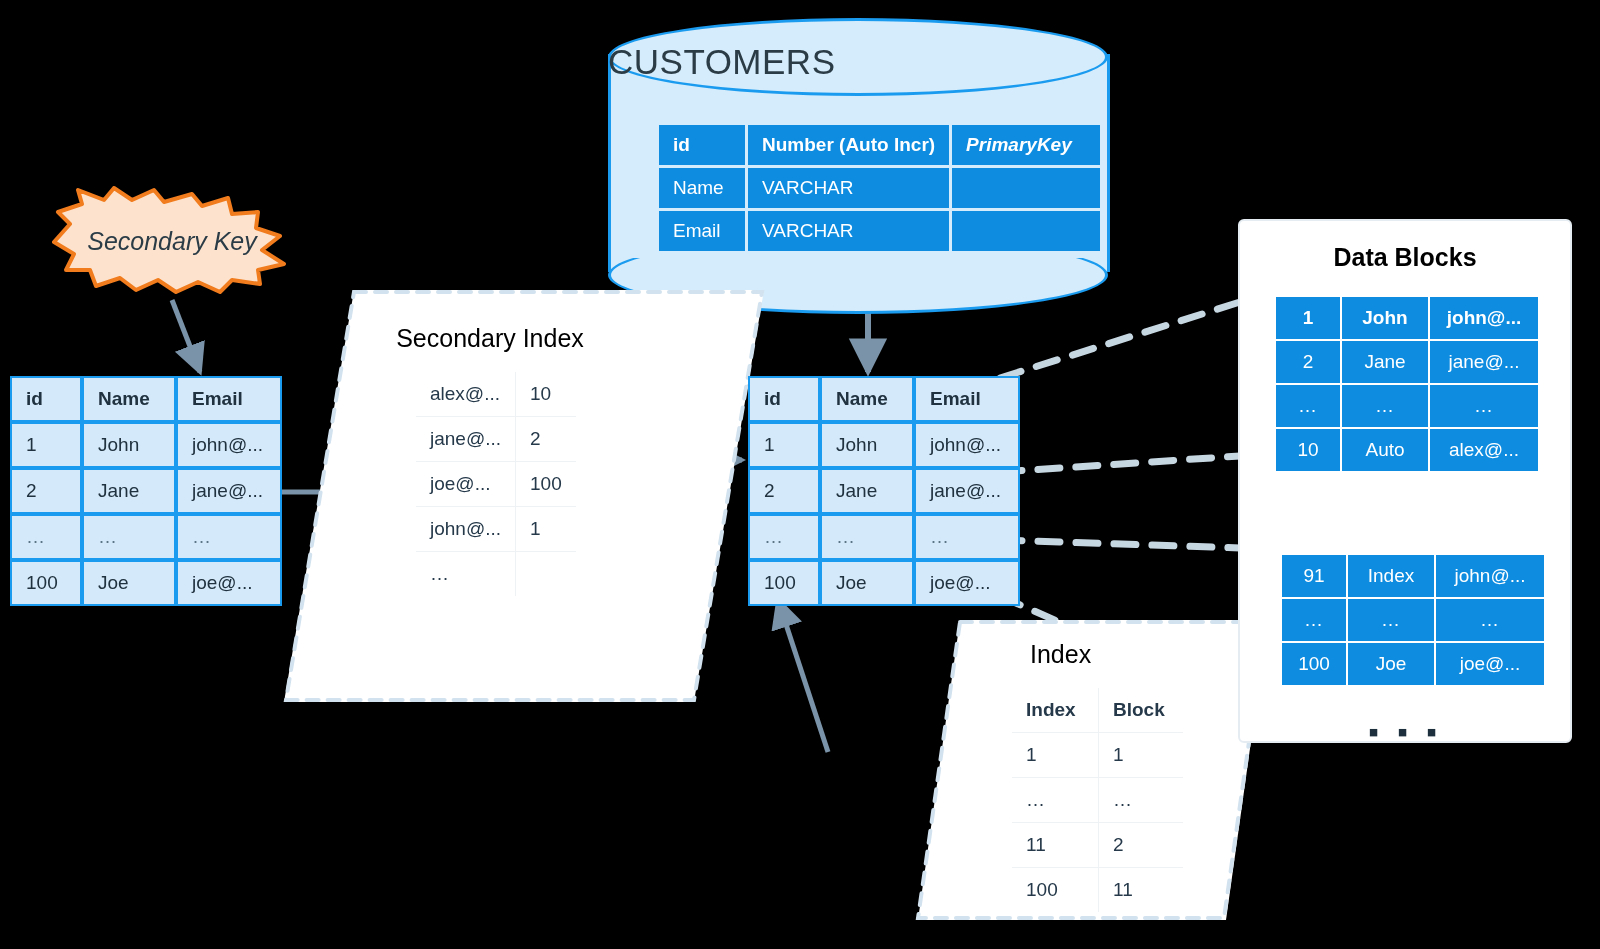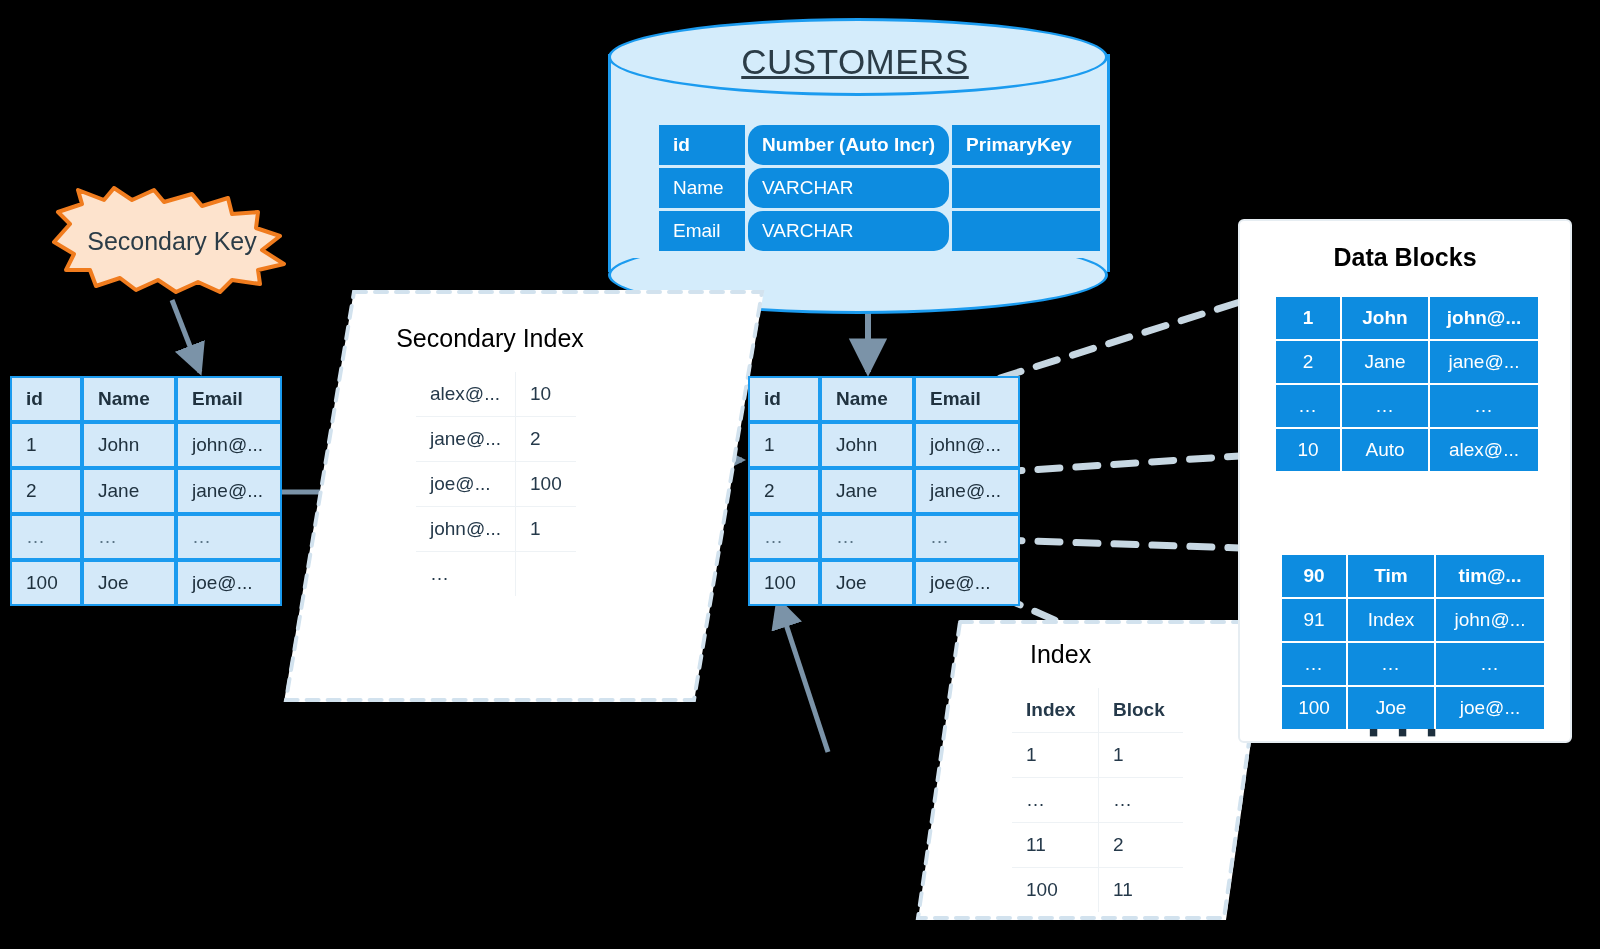--- a/index.html
+++ b/index.html
@@ -36,35 +36,35 @@
     background:#d4ecfb;border:3px solid #1b9bef;border-radius:50%;
   }
   #cyl .bot{
     position:absolute;left:0;top:218px;width:494px;height:72px;
     background:#d4ecfb;border:3px solid #1b9bef;border-radius:50%;
   }
   #cyl .botmask{
     position:absolute;left:3px;top:200px;width:490px;height:40px;background:#d4ecfb;
   }
   #cyl .title{
-    position:absolute;left:0;top:24px;width:494px;text-align:center;
-    font-size:35px;color:#2b3c47;letter-spacing:.5px;z-index:4;text-decoration:underline;
+    position:absolute;left:0;top:24px;width:494px;text-align:left;
+    font-size:35px;color:#2b3c47;letter-spacing:.5px;z-index:4;
   }
   #cyl-tbl{
     position:absolute;left:48px;top:104px;z-index:5;
     border-collapse:separate;border-spacing:3px;
   }
   #cyl-tbl td{
     background:#0d8ce0;color:#ffffff;font-size:19px;padding:9px 14px;
     white-space:nowrap;
   }
   #cyl-tbl tr.hdr td{font-weight:bold;}
   #cyl-tbl td.c0{width:58px;}
-  #cyl-tbl td.c1{width:160px;border-radius:15px;}
-  #cyl-tbl td.c2{width:120px;}
+  #cyl-tbl td.c1{width:160px;}
+  #cyl-tbl td.c2{width:120px;font-style:italic;}
 
   
   .para{
     position:absolute;
     background:#ffffff;
     border:3px dashed #d2e2ee;
     box-sizing:border-box;
   }
   .white-tbl{position:absolute;border-collapse:collapse;}
   .white-tbl td{
@@ -99,21 +99,21 @@
   }
   .dblk tr.strong td{font-weight:bold;}
   .dblk td.dots{letter-spacing:1px;}
   .dblk td.c0{width:52px;}
   .dblk td.c1{width:74px;}
   .dblk td.c2{width:96px;}
   #ell{
     position:absolute;left:0;top:496px;width:100%;text-align:center;
     color:#1d2f3d;font-size:30px;font-weight:bold;letter-spacing:5px;line-height:1;
   }
-  .burst-wrap{position:absolute;}
+  .burst-wrap{position:absolute;font-style:italic;}
   .burst-wrap svg{position:absolute;left:0;top:0;}
   .burst-wrap .blabel{
     position:absolute;left:0;top:0;width:100%;height:100%;
     display:flex;align-items:center;justify-content:center;
     font-size:25px;color:#2b3c47;
   }
 
   svg.overlay{position:absolute;left:0;top:0;width:1600px;height:949px;pointer-events:none;}
 </style>
 </head>
@@ -319,25 +319,20 @@
         <td class="c1">Auto</td>
         <td class="c2">alex@...</td>
       </tr>
     </tbody>
       </table>
 
     <div id="ell">▪ ▪ ▪</div>
 
     <table class="dblk" style="left:40px;top:332px;">
       <tbody>
-          <tr class="strong">
-        <td class="c0">90</td>
-        <td class="c1">Tim</td>
-        <td class="c2">tim@...</td>
-      </tr>
       <tr>
         <td class="c0">91</td>
         <td class="c1">Index</td>
         <td class="c2">john@...</td>
       </tr>
       <tr>
         <td class="c0 dots">…</td>
         <td class="c1 dots">…</td>
         <td class="c2 dots">…</td>
       </tr>

